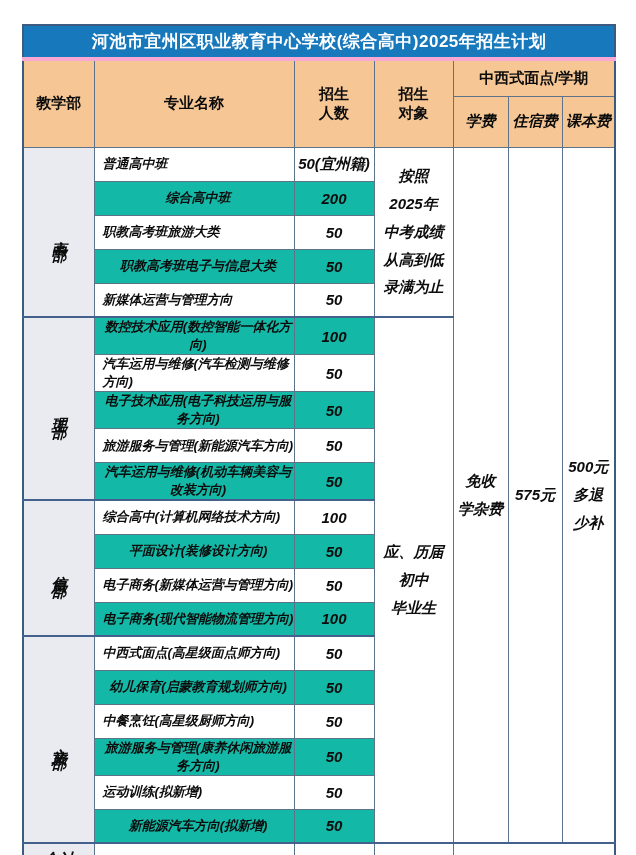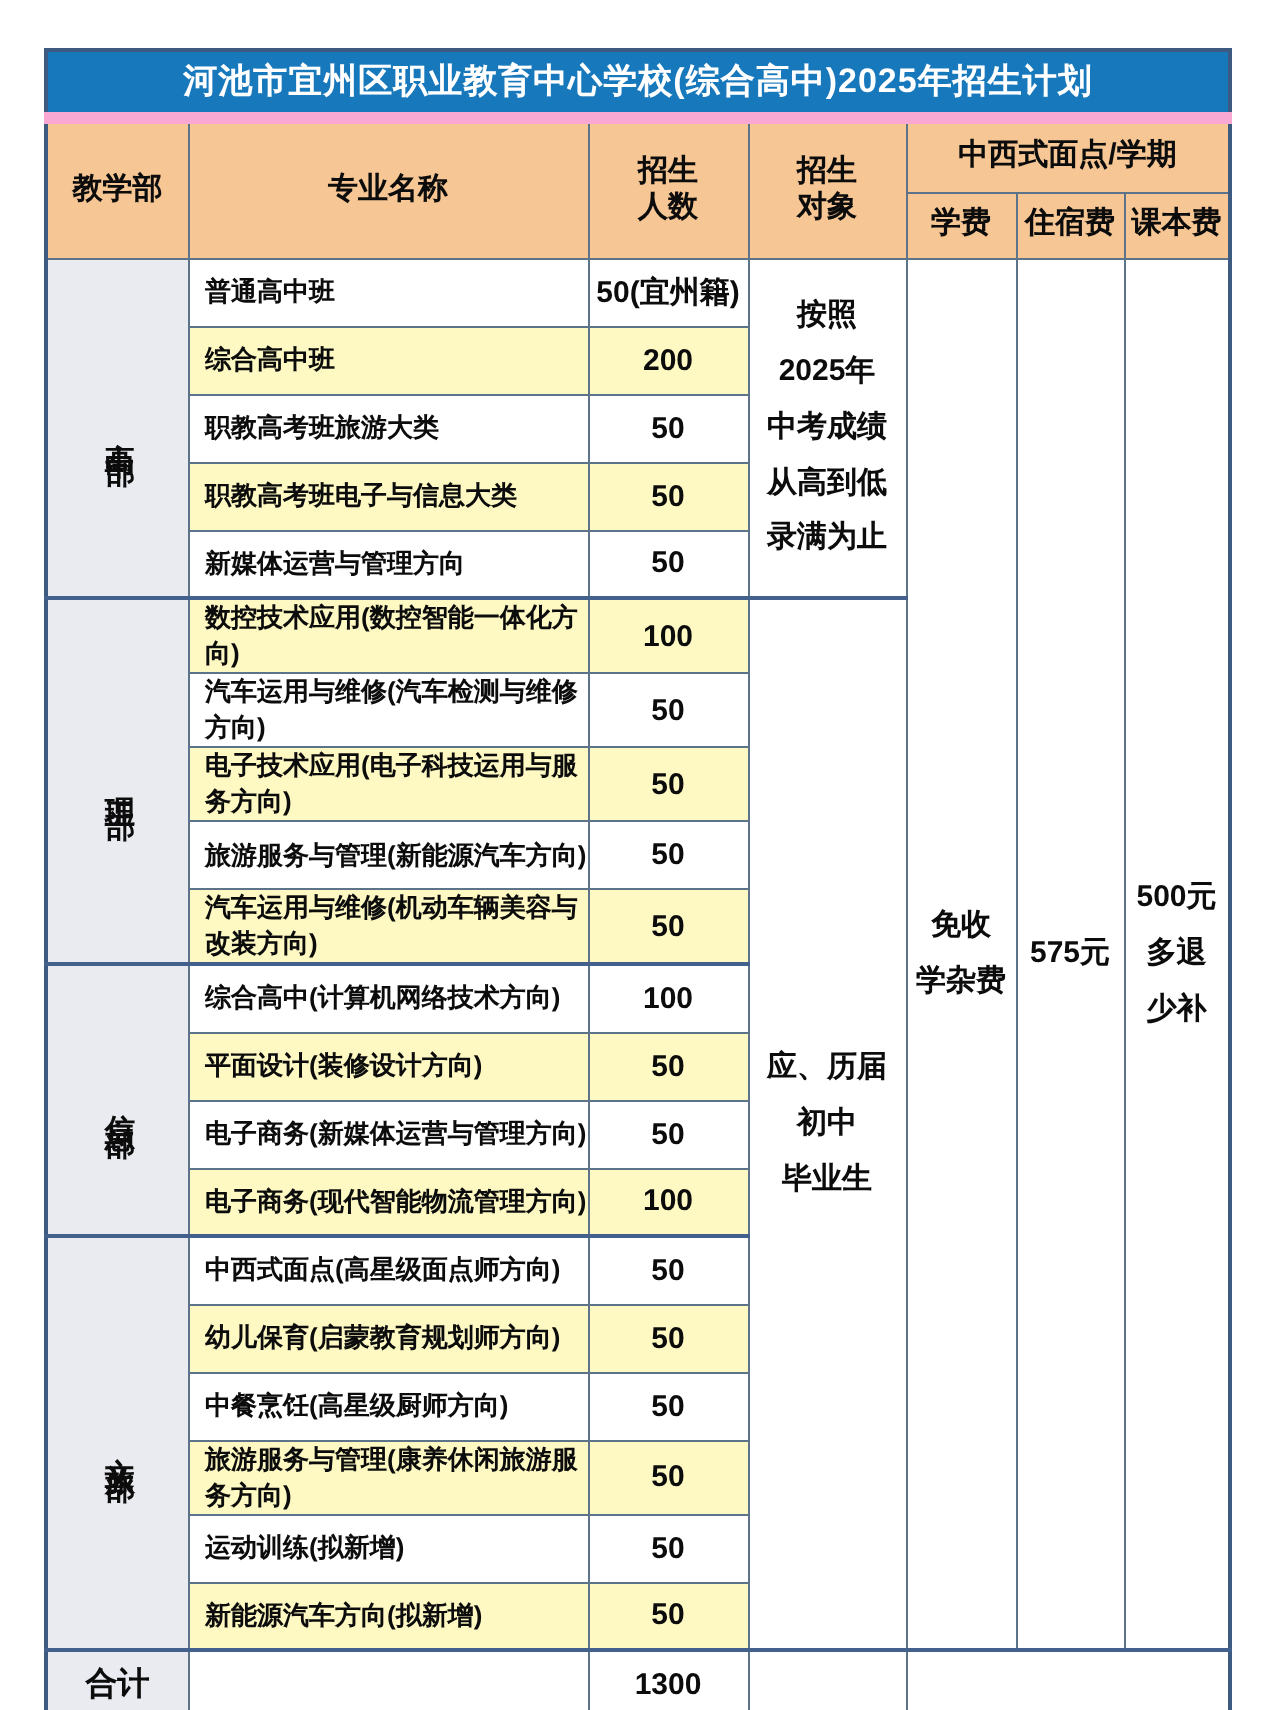--- a/index.html
+++ b/index.html
@@ -24,48 +24,48 @@
     vertical-align: middle;
     padding: 0;
     overflow: hidden;
   }
   tr.title-row th {
     background: #1878bc;
     color: #ffffff;
     font-size: 17px;
     height: 34px;
     letter-spacing: 0.5px;
-    border-bottom: 6px solid #f9a8d4;
+    border-bottom: 4px solid #f9a8d4;
   }
   thead tr.head1 th { height: 37px; }
-  thead tr.head2 th { height: 33px; }
+  thead tr.head2 th { height: 51px; font-style: italic; }
   thead th {
     background: #f6c795;
     font-size: 15px;
     white-space: pre-line;
     line-height: 1.25;
   }
-  tbody tr { height: 34px; }
+  tbody tr { height: 34px; font-style: italic; }
   td.dept-cell { background: #e9ebf0; }
   .vtext {
     display: inline-block;
     writing-mode: vertical-lr;
     text-orientation: upright;
     font-size: 15px;
     letter-spacing: 3px;
     line-height: 1.1;
   }
   td.major {
     text-align: left;
     padding-left: 8px;
     font-size: 13px;
     letter-spacing: 0px;
   }
   td.count { font-size: 15px; }
-  td.alt { background: #fef9c3; }
+  td.alt { background: #14b8a6; text-align: center; }
   td.merged {
     background: #ffffff;
     font-size: 15px;
     white-space: pre-line;
     line-height: 1.85;
     text-align: center;
   }
   tr.sec td { border-top: 2px solid #44608c; }
   tr.total-row { height: 35px; }
   tr.total-row td { border-top: 2px solid #44608c; }

